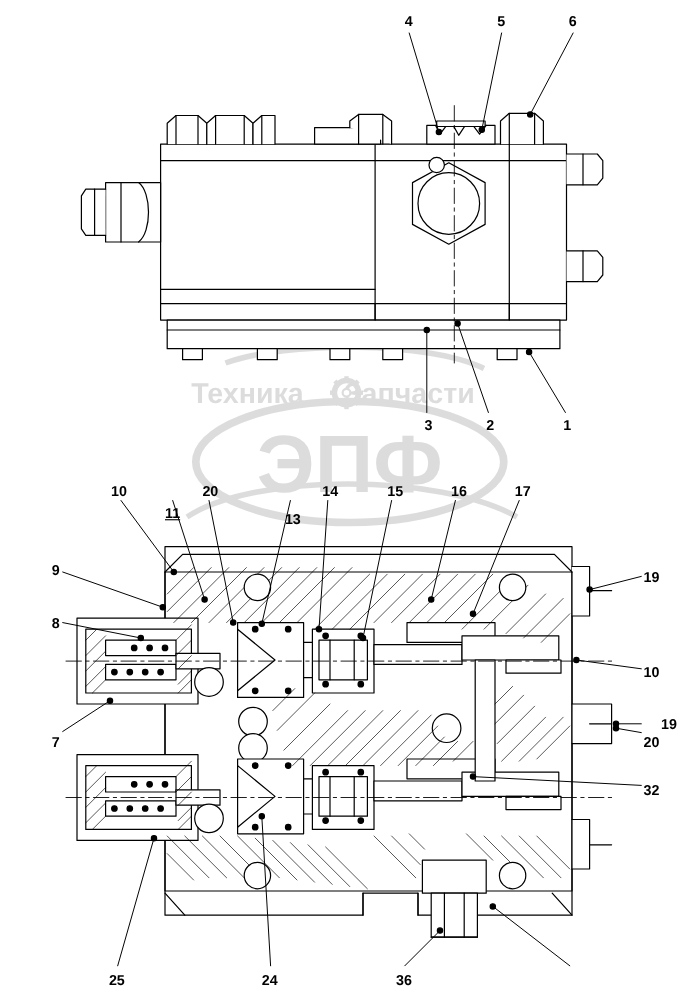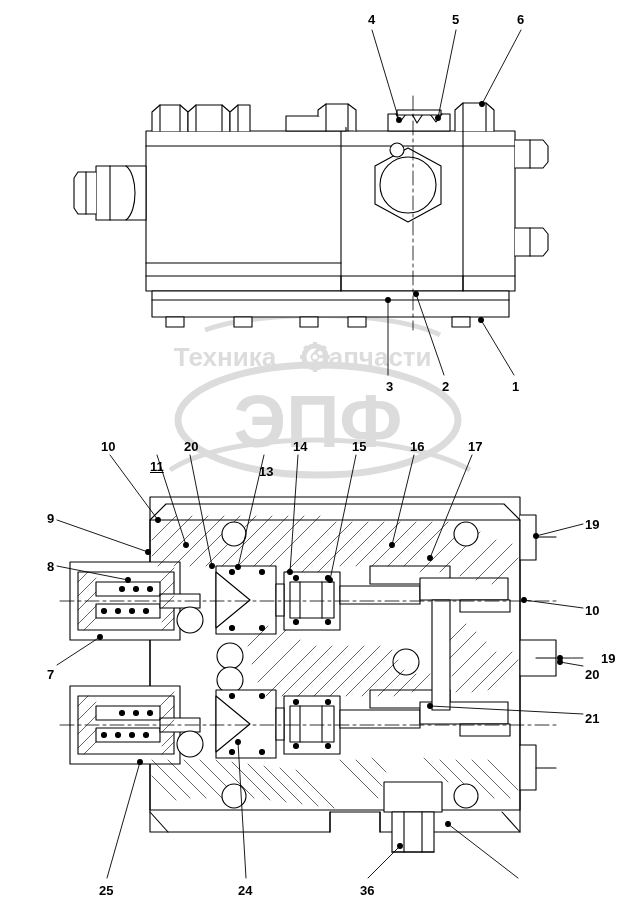--- a/index.html
+++ b/index.html
@@ -414,20 +414,20 @@
       <div class="lbl" style="left: 352px; top: 440px;">15</div>
       <div class="lbl" style="left: 410px; top: 440px;">16</div>
       <div class="lbl" style="left: 468px; top: 440px; text-align: center;">17</div>
       <div class="lbl" style="left: 47px; top: 512px;">9</div>
       <div class="lbl" style="left: 47px; top: 560px;">8</div>
       <div class="lbl" style="left: 47px; top: 668px;">7</div>
       <div class="lbl" style="left: 585px; top: 518px;">19</div>
       <div class="lbl" style="left: 585px; top: 604px;">10</div>
       <div class="lbl" style="left: 585px; top: 652px; margin-left: 16px;">19</div>
       <div class="lbl" style="left: 585px; top: 668px;">20</div>
-      <div class="lbl" style="left: 585px; top: 712px;">21</div>
+      <div class="lbl" style="left: 585px; top: 712px;">32</div>
       <div class="lbl" style="left: 99px; top: 884px;">25</div>
       <div class="lbl" style="left: 238px; top: 884px;">24</div>
       <div class="lbl" style="left: 360px; top: 884px;">36</div>
       <div class="lbl" style="left: 516px; top: 924px;">22</div>
     </div>
 
 </div>
 
 </body></html>

